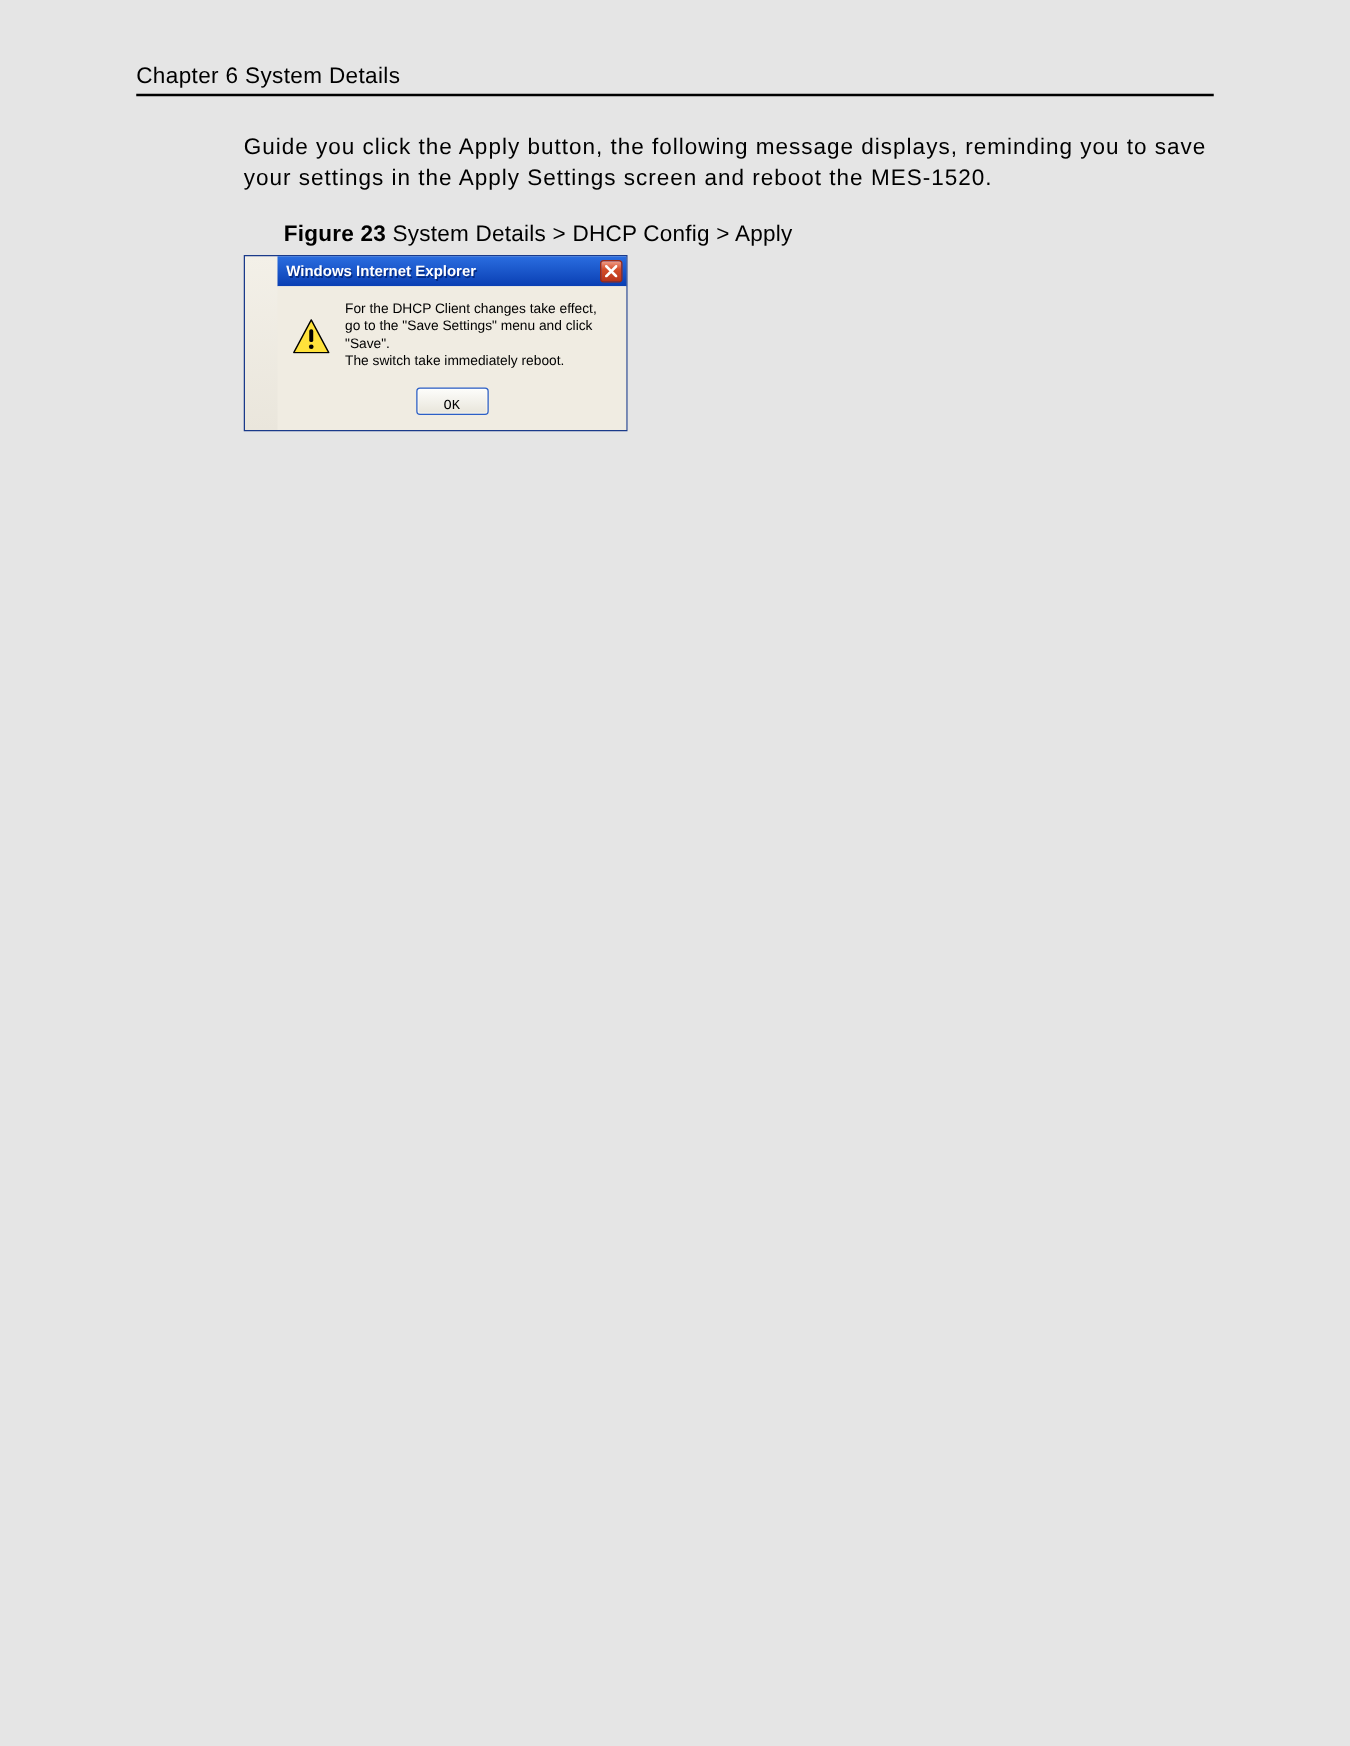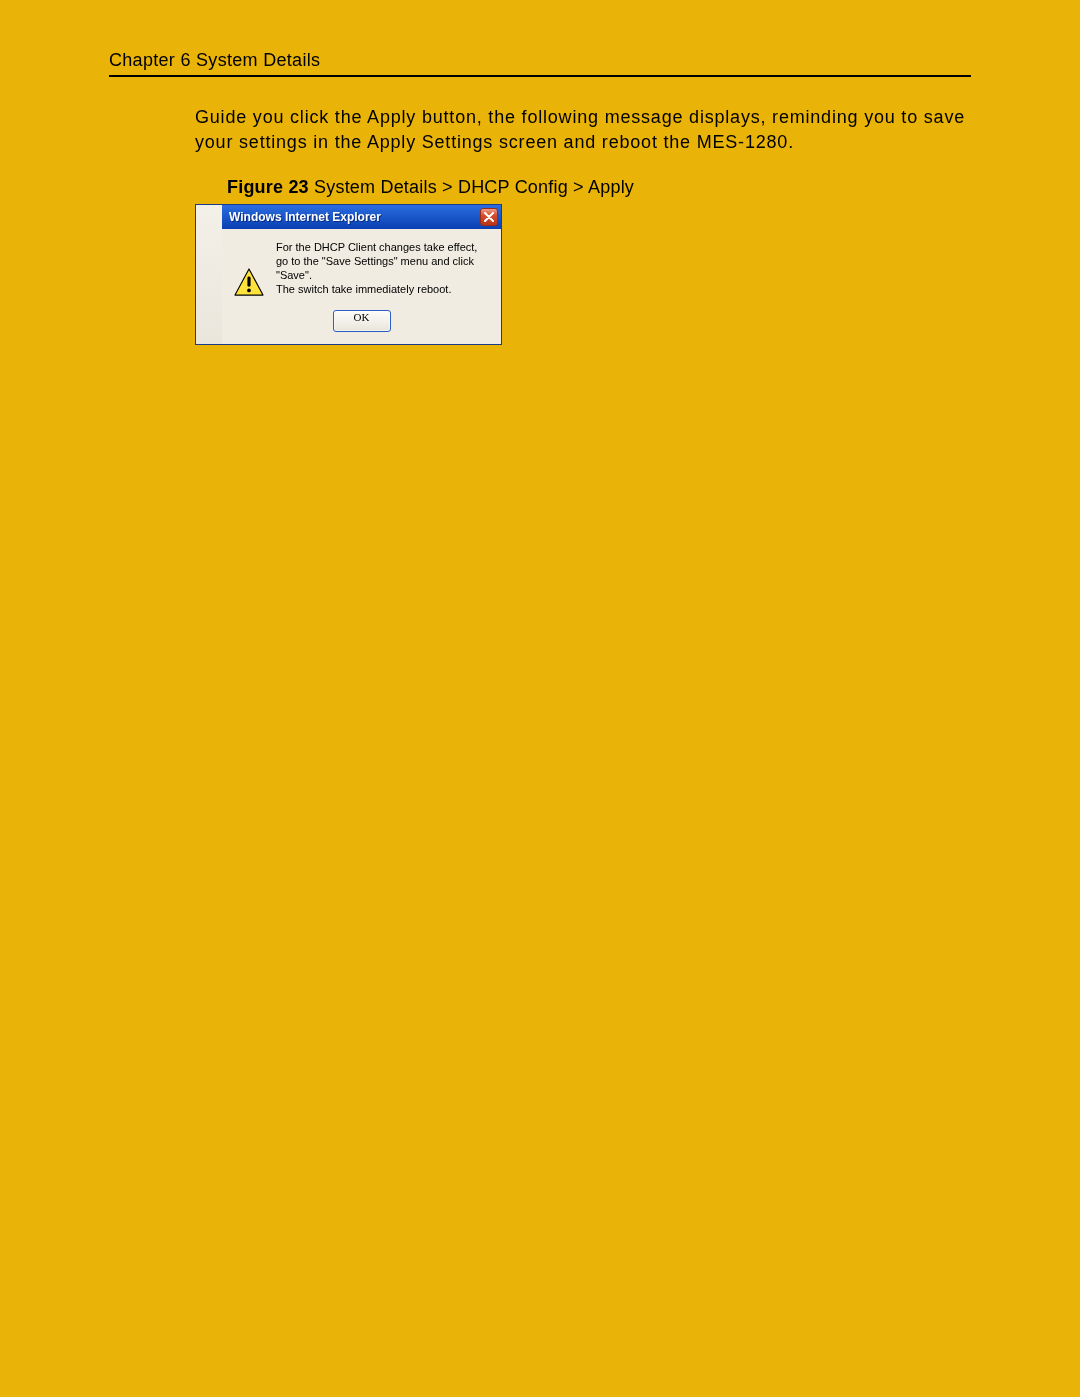--- a/index.html
+++ b/index.html
@@ -6,21 +6,21 @@
   html, body {
     margin: 0; padding: 0;
     background: #fff;
     font-family: Arial, Helvetica, sans-serif;
     color: #000;
   }
   .page {
     width: 1080px;
     height: 1397px;
     position: relative;
-    background: #eab308;
+    background: #e5e5e5;
     margin: 0 auto;
   }
   .header-area {
     position: absolute;
     left: 109px;
     right: 109px;
     top: 50px;
   }
   .chapter-line {
     font-size: 18px;
@@ -82,21 +82,21 @@
     border: 1px solid #9c2a14;
     display: flex;
     align-items: center;
     justify-content: center;
   }
   .close-btn svg { width: 10px; height: 10px; display: block; }
   .dialog-body {
     display: flex;
     padding: 12px 10px 8px 12px;
     gap: 12px;
-    align-items: flex-end;
+    align-items: center;
     background: #f0ece2;
   }
   .warn-icon {
     width: 30px; height: 28px;
     flex: 0 0 30px;
   }
   .warn-icon svg { width: 30px; height: 28px; display: block; }
   .msg {
     font-size: 11px;
     line-height: 1.25;
@@ -107,23 +107,23 @@
     padding: 6px 0 12px 0;
     background: #f0ece2;
   }
   .ok-btn {
     width: 58px;
     height: 22px;
     border: 1px solid #2b5fc7;
     border-radius: 3px;
     background: linear-gradient(#fdfdfb, #e8e5da);
     font-size: 11px;
-    font-family: Liberation Serif, serif;
-    display: flex;
-    align-items: flex-start;
+    font-family: Liberation Mono, monospace;
+    display: flex;
+    align-items: flex-end;
     justify-content: center;
     box-shadow: inset 0 0 0 1px rgba(255,255,255,0.5);
   }
 
   
   .footer-area {
     position: absolute;
     left: 78px;
     right: 109px;
     bottom: 108px;
@@ -158,21 +158,21 @@
 <div class="page">
 
   <div class="header-area">
     <div class="chapter-line">Chapter 6 System Details</div>
     <hr class="header-rule">
   </div>
 
   <div class="content">
 
     <p class="para">
-      <span>Guide you click the </span><span class="bold">Apply</span><span> button, the following message displays, reminding you to save your settings in the </span><span class="bold">Apply Settings</span><span> screen and reboot the MES-1280.</span>
+      <span>Guide you click the </span><span class="bold">Apply</span><span> button, the following message displays, reminding you to save your settings in the </span><span class="bold">Apply Settings</span><span> screen and reboot the MES-1520.</span>
     </p>
 
     <p class="fig-caption">
       <b>Figure 23</b><span>   System Details &gt; DHCP Config &gt; Apply</span>
     </p>
 
     <div class="dialog">
       <div class="titlebar">
         <span class="titlebar-title">Windows Internet Explorer</span>
         <span class="close-btn">

